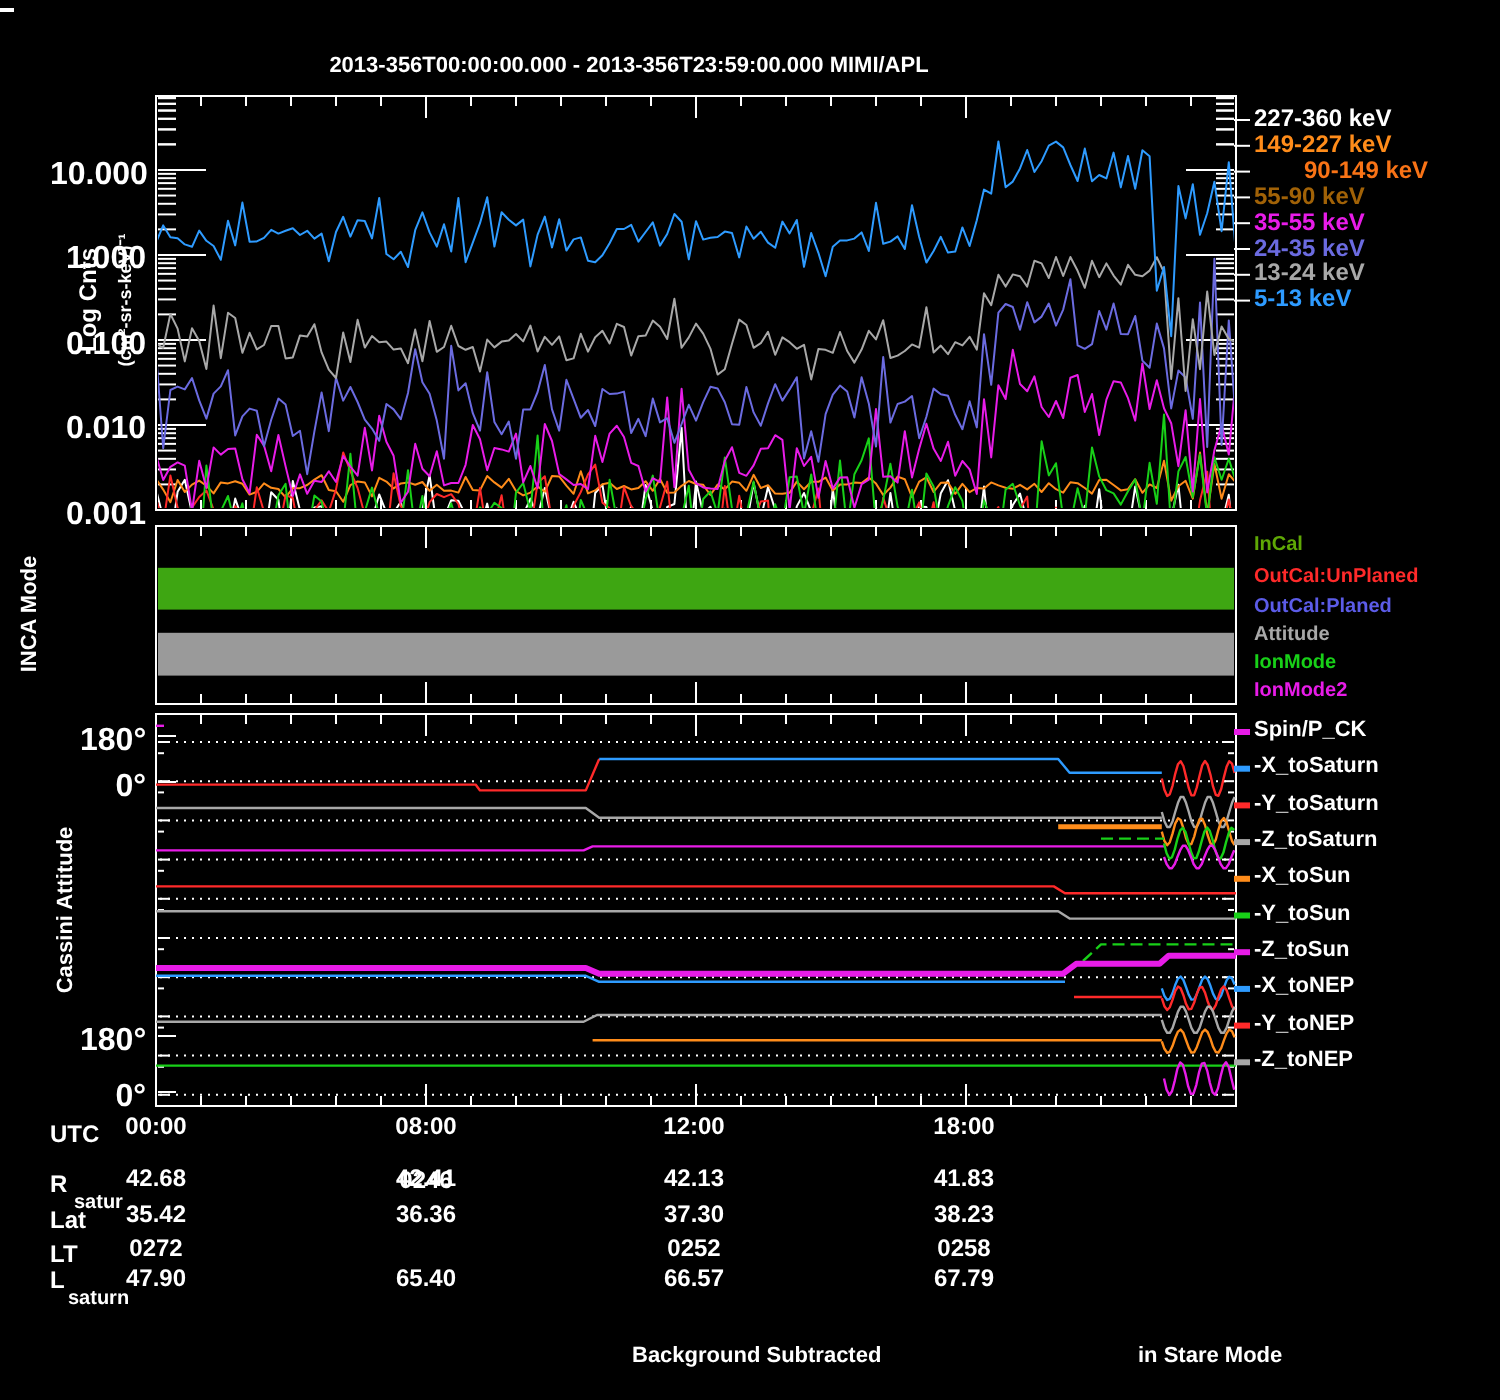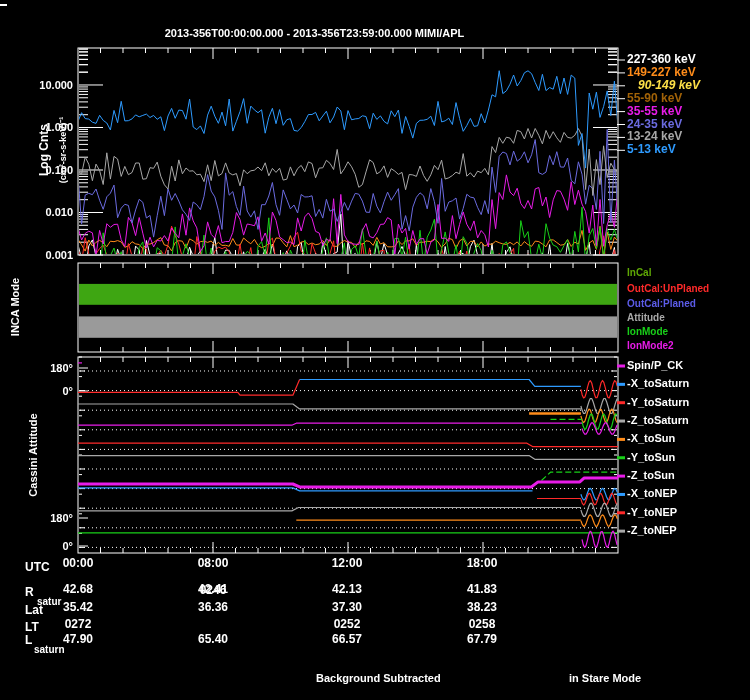--- a/index.html
+++ b/index.html
@@ -5,21 +5,21 @@
   html,body{margin:0;padding:0;background:#000;}
   #stage{position:relative;width:750px;height:700px;background:#000;overflow:hidden;
          font-family:"Liberation Sans",sans-serif;font-weight:700;color:#fff;}
   .abs{position:absolute;white-space:nowrap;}
   .ctr{text-align:center;}
   .rgt{text-align:right;}
   #title{left:0;top:6px;width:750px;font-size:15px;text-align:center;}
   #subtitle{left:0;top:27px;width:629px;font-size:11px;text-align:center;}
   .rot{transform:translate(-50%,-50%) rotate(-90deg);transform-origin:center;}
   svg{position:absolute;left:0;top:0;}
-  .tick-label{font-size:11px;}
+  .tick-label{font-size:16px;}
   .leg{font-size:12px;line-height:13px;}
   .legm{font-size:10px;line-height:12px;}
   .lega{font-size:11px;line-height:13px;color:#fff;}
   .cell{font-size:12px;}
   .rowlab{font-size:12px;}
   .sub{font-size:10px;}
   .foot{font-size:11px;}
 </style>
 </head>
 <body>
@@ -412,21 +412,21 @@
     <div class="abs tick-label rgt" style="left: 25px; top: 121.485px; width: 48px;">1.000</div>
     <div class="abs tick-label rgt" style="left: 25px; top: 163.99px; width: 48px;">0.100</div>
     <div class="abs tick-label rgt" style="left: 25px; top: 206.495px; width: 48px;">0.010</div>
     <div class="abs tick-label rgt" style="left: 25px; top: 249px; width: 48px;">0.001</div>
     <div class="abs tick-label rgt" style="left: 40px; top: 362px; width: 33px;">180°</div>
     <div class="abs tick-label rgt" style="left: 40px; top: 385px; width: 33px;">0°</div>
     <div class="abs tick-label rgt" style="left: 40px; top: 512px; width: 33px;">180°</div>
     <div class="abs tick-label rgt" style="left: 40px; top: 540px; width: 33px;">0°</div>
     <div class="abs leg" style="left: 627px; top: 53px; color: rgb(255, 255, 255);">227-360 keV</div>
     <div class="abs leg" style="left: 627px; top: 65.9px; color: rgb(255, 140, 26);">149-227 keV</div>
-    <div class="abs leg" style="left: 638px; top: 78.8px; color: #fde047; font-style: italic;">90-149 keV</div>
+    <div class="abs leg" style="left: 652px; top: 78.8px; color: #f97316;">90-149 keV</div>
     <div class="abs leg" style="left: 627px; top: 91.7px; color: #a16207;">55-90 keV</div>
     <div class="abs leg" style="left: 627px; top: 104.6px; color: rgb(232, 28, 232);">35-55 keV</div>
     <div class="abs leg" style="left: 627px; top: 117.5px; color: rgb(107, 107, 224);">24-35 keV</div>
     <div class="abs leg" style="left: 627px; top: 130.4px; color: rgb(168, 168, 168);">13-24 keV</div>
     <div class="abs leg" style="left: 627px; top: 143.3px; color: rgb(46, 155, 255);">5-13 keV</div>
     <div class="abs legm" style="left: 627px; top: 267px; color: rgb(95, 168, 5);">InCal</div>
     <div class="abs legm" style="left: 627px; top: 283px; color: rgb(255, 42, 42);">OutCal:UnPlaned</div>
     <div class="abs legm" style="left: 627px; top: 298px; color: rgb(92, 92, 232);">OutCal:Planed</div>
     <div class="abs legm" style="left: 627px; top: 312px; color: rgb(168, 168, 168);">Attitude</div>
     <div class="abs legm" style="left: 627px; top: 326px; color: rgb(24, 208, 24);">IonMode</div>

